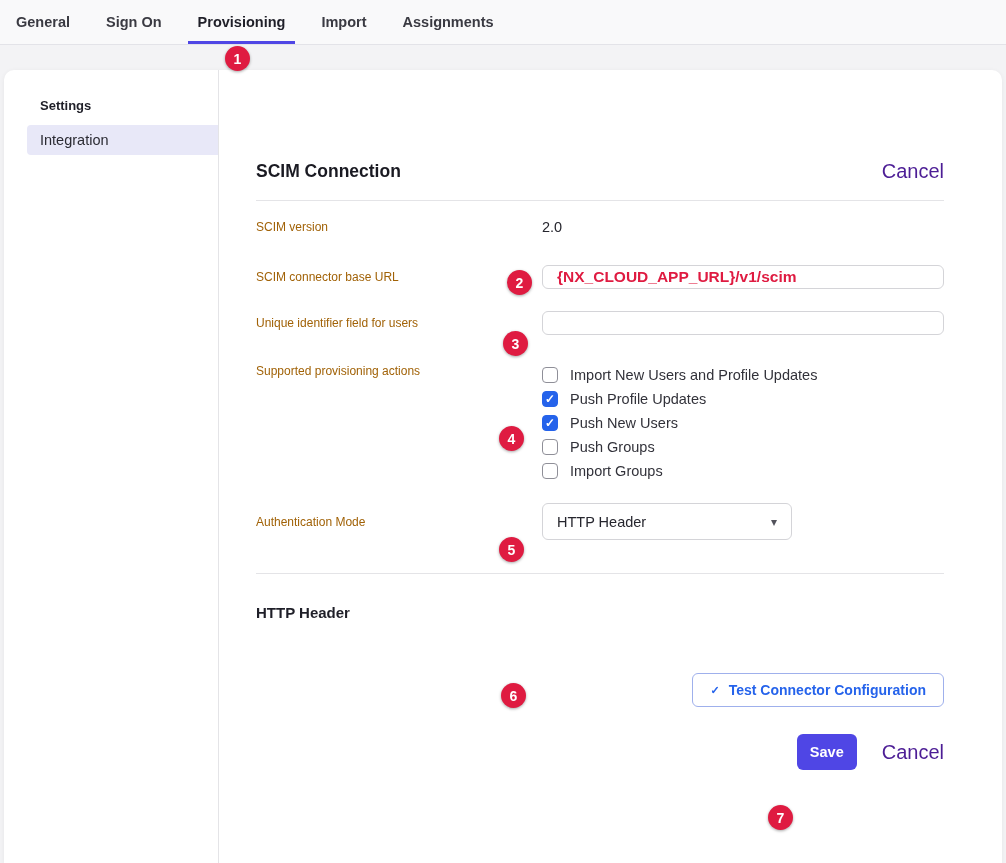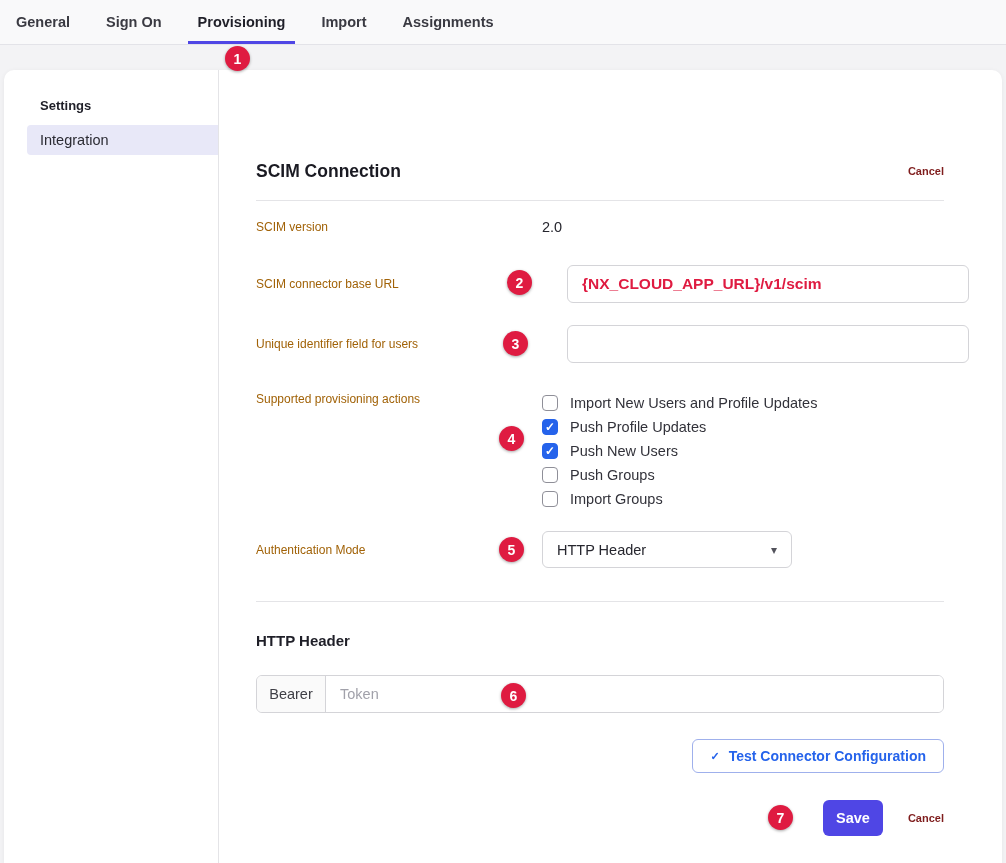--- a/index.html
+++ b/index.html
@@ -73,47 +73,46 @@
 
   
   .main {
     position: relative;
     margin-left: 216px;
     padding: 90px 58px 0 36px;
   }
   .title-row { display: flex; justify-content: space-between; align-items: center; height: 22px; }
   .page-title { font-size: 17.5px; font-weight: 700; color: #1a1a22; }
   .link {
-    color: #7f1d1d; font-weight: 700; font-size: 11px;
+    color: #4c1d95; font-weight: 400; font-size: 20px;
     text-decoration: none; cursor: pointer; background: none; border: none;
     font-family: "Liberation Sans", sans-serif;
   }
   hr.divider { border: none; border-top: 1px solid #e4e4e7; }
   .hr1 { margin-top: 18px; }
   .hr2 { margin-top: 33px; }
 
   .form-row { display: flex; align-items: center; }
   .form-label { width: 286px; flex-shrink: 0; font-size: 12px; color: #a16207; }
   .form-value { font-size: 14.5px; color: #26262e; }
   .control { flex: 1; min-width: 0; }
 
   .row-version { margin-top: 15px; height: 22px; }
   .row-baseurl { margin-top: 27px; }
   .row-unique  { margin-top: 22px; }
   .row-actions { margin-top: 24px; align-items: flex-start; }
   .row-auth    { margin-top: 24px; }
   .row-authz   { margin-top: 24px; }
 
   .text-input {
-    width: 100%; height: 38px;
+    width: 100%; height: 24px;
     border: 1px solid #d4d4d8; border-radius: 6px;
     padding: 0 14px; font-size: 15px; background: #fff;
     outline: none; color: #26262e;
     font-family: "Liberation Sans", sans-serif;
-    margin-left: 25px;
   }
   .url-input { color: #df1b41; font-weight: 700; font-size: 15.5px; }
 
   
   .cb-row { display: flex; align-items: flex-end; height: 24px; gap: 12px; cursor: pointer; position: relative; }
   .cb-input { position: absolute; opacity: 0; width: 0; height: 0; }
   .cb-box {
     width: 16px; height: 16px; flex-shrink: 0;
     border: 1px solid #8f8f98; border-radius: 4px; background: #fff;
     display: flex; align-items: center; justify-content: center;
@@ -266,26 +265,20 @@
             <span class="select-caret">▾</span>
           </div>
         </div>
       </div>
 
       <hr class="divider hr2">
 
       <div class="section-title">HTTP Header</div>
 
       <div class="form-row row-authz">
-        <div class="control">
-          <div class="prefix-group">
-            <div class="bearer-cell">Bearer</div>
-            <input type="text" class="token-input" placeholder="Token" style="">
-          </div>
-        </div>
       </div>
 
       <div class="test-row">
         <button class="test-button">
           <span class="check-icon">✓</span>
           <span>Test Connector Configuration</span>
         </button>
       </div>
 
       <div class="footer-row">

